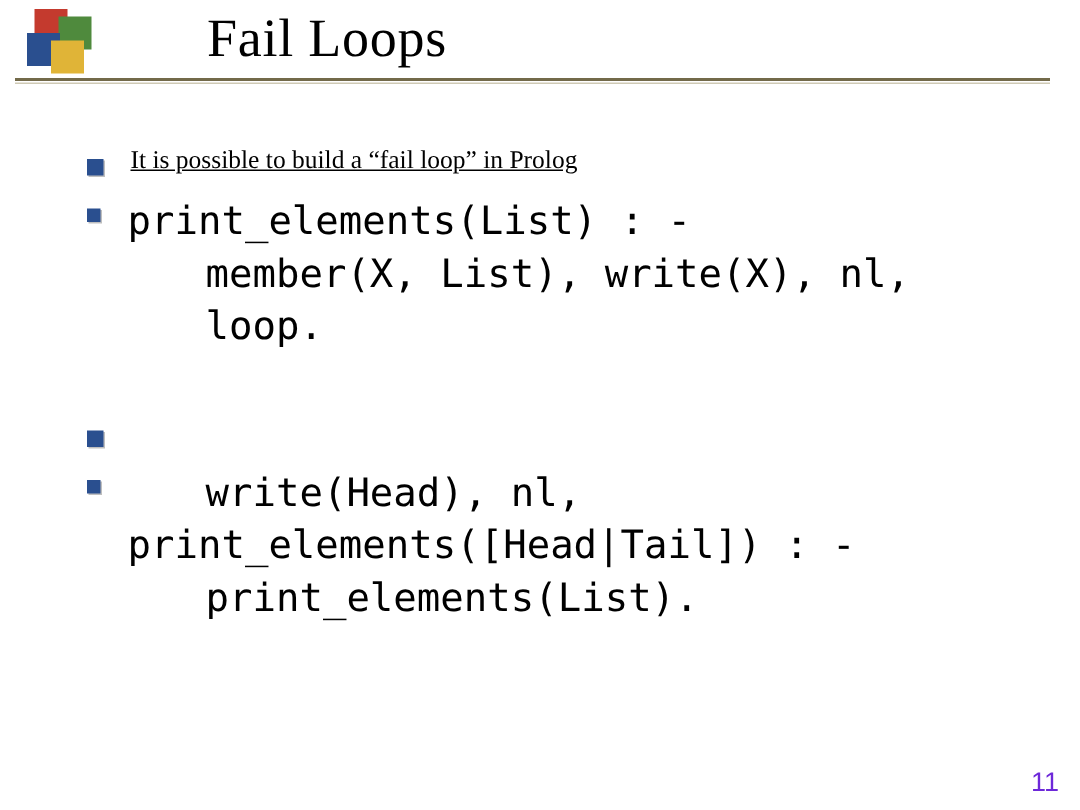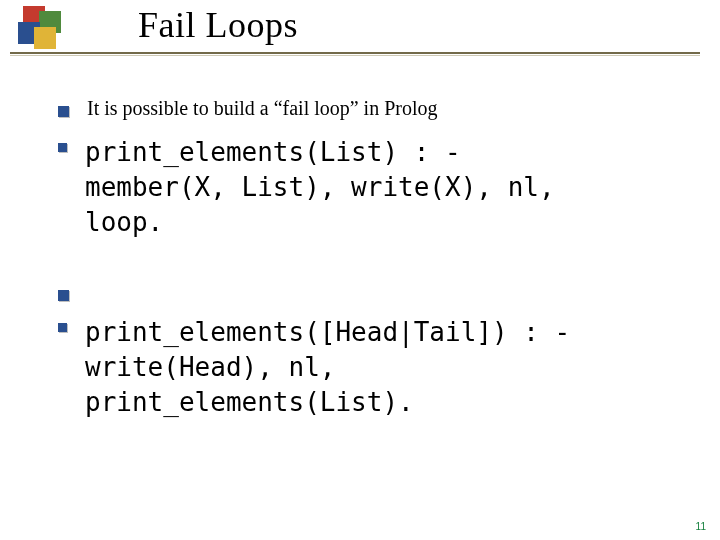--- a/index.html
+++ b/index.html
@@ -78,39 +78,41 @@
     margin-top: 10px;
     margin-right: 18px;
     box-shadow: 1px 1px 0 rgba(0,0,0,0.25);
   }
   .bullet.small {
     width: 9px;
     height: 9px;
     margin-top: 8px;
   }
   .text {
-    font-size: 20px;
+    font-size: 17px;
     line-height: 1.25;
+    text-decoration: underline;
   }
   .code {
     font-family: "Lucida Console", Consolas, monospace;
     font-size: 26px;
     line-height: 1.35;
     white-space: pre;
   }
   .code-indent {
+    margin-left: 52px;
   }
   .gap { height: 26px; }
   .pagenum {
     position: absolute;
     right: 14px;
     bottom: 8px;
     font-family: Arial, sans-serif;
-    font-size: 10px;
-    color: #15803d;
+    font-size: 18px;
+    color: #6d28d9;
   }
 </style>
 </head>
 <body>
 
 <div class="slide">
 
   <div class="header">
     <div class="logo">
       <div class="logo-red"></div>
@@ -141,22 +143,22 @@
 
     <div class="gap"></div>
 
     <div class="item">
       <div class="bullet"></div>
     </div>
 
     <div class="item">
       <div class="bullet small"></div>
       <div>
+        <div class="code code-indent">write(Head), nl,</div>
         <div class="code">print_elements([Head|Tail]) : -</div>
-        <div class="code code-indent">write(Head), nl,</div>
         <div class="code code-indent">print_elements(List).</div>
       </div>
     </div>
 
   </div>
 
   <div class="pagenum">11</div>
 </div>
 
 </body></html>

